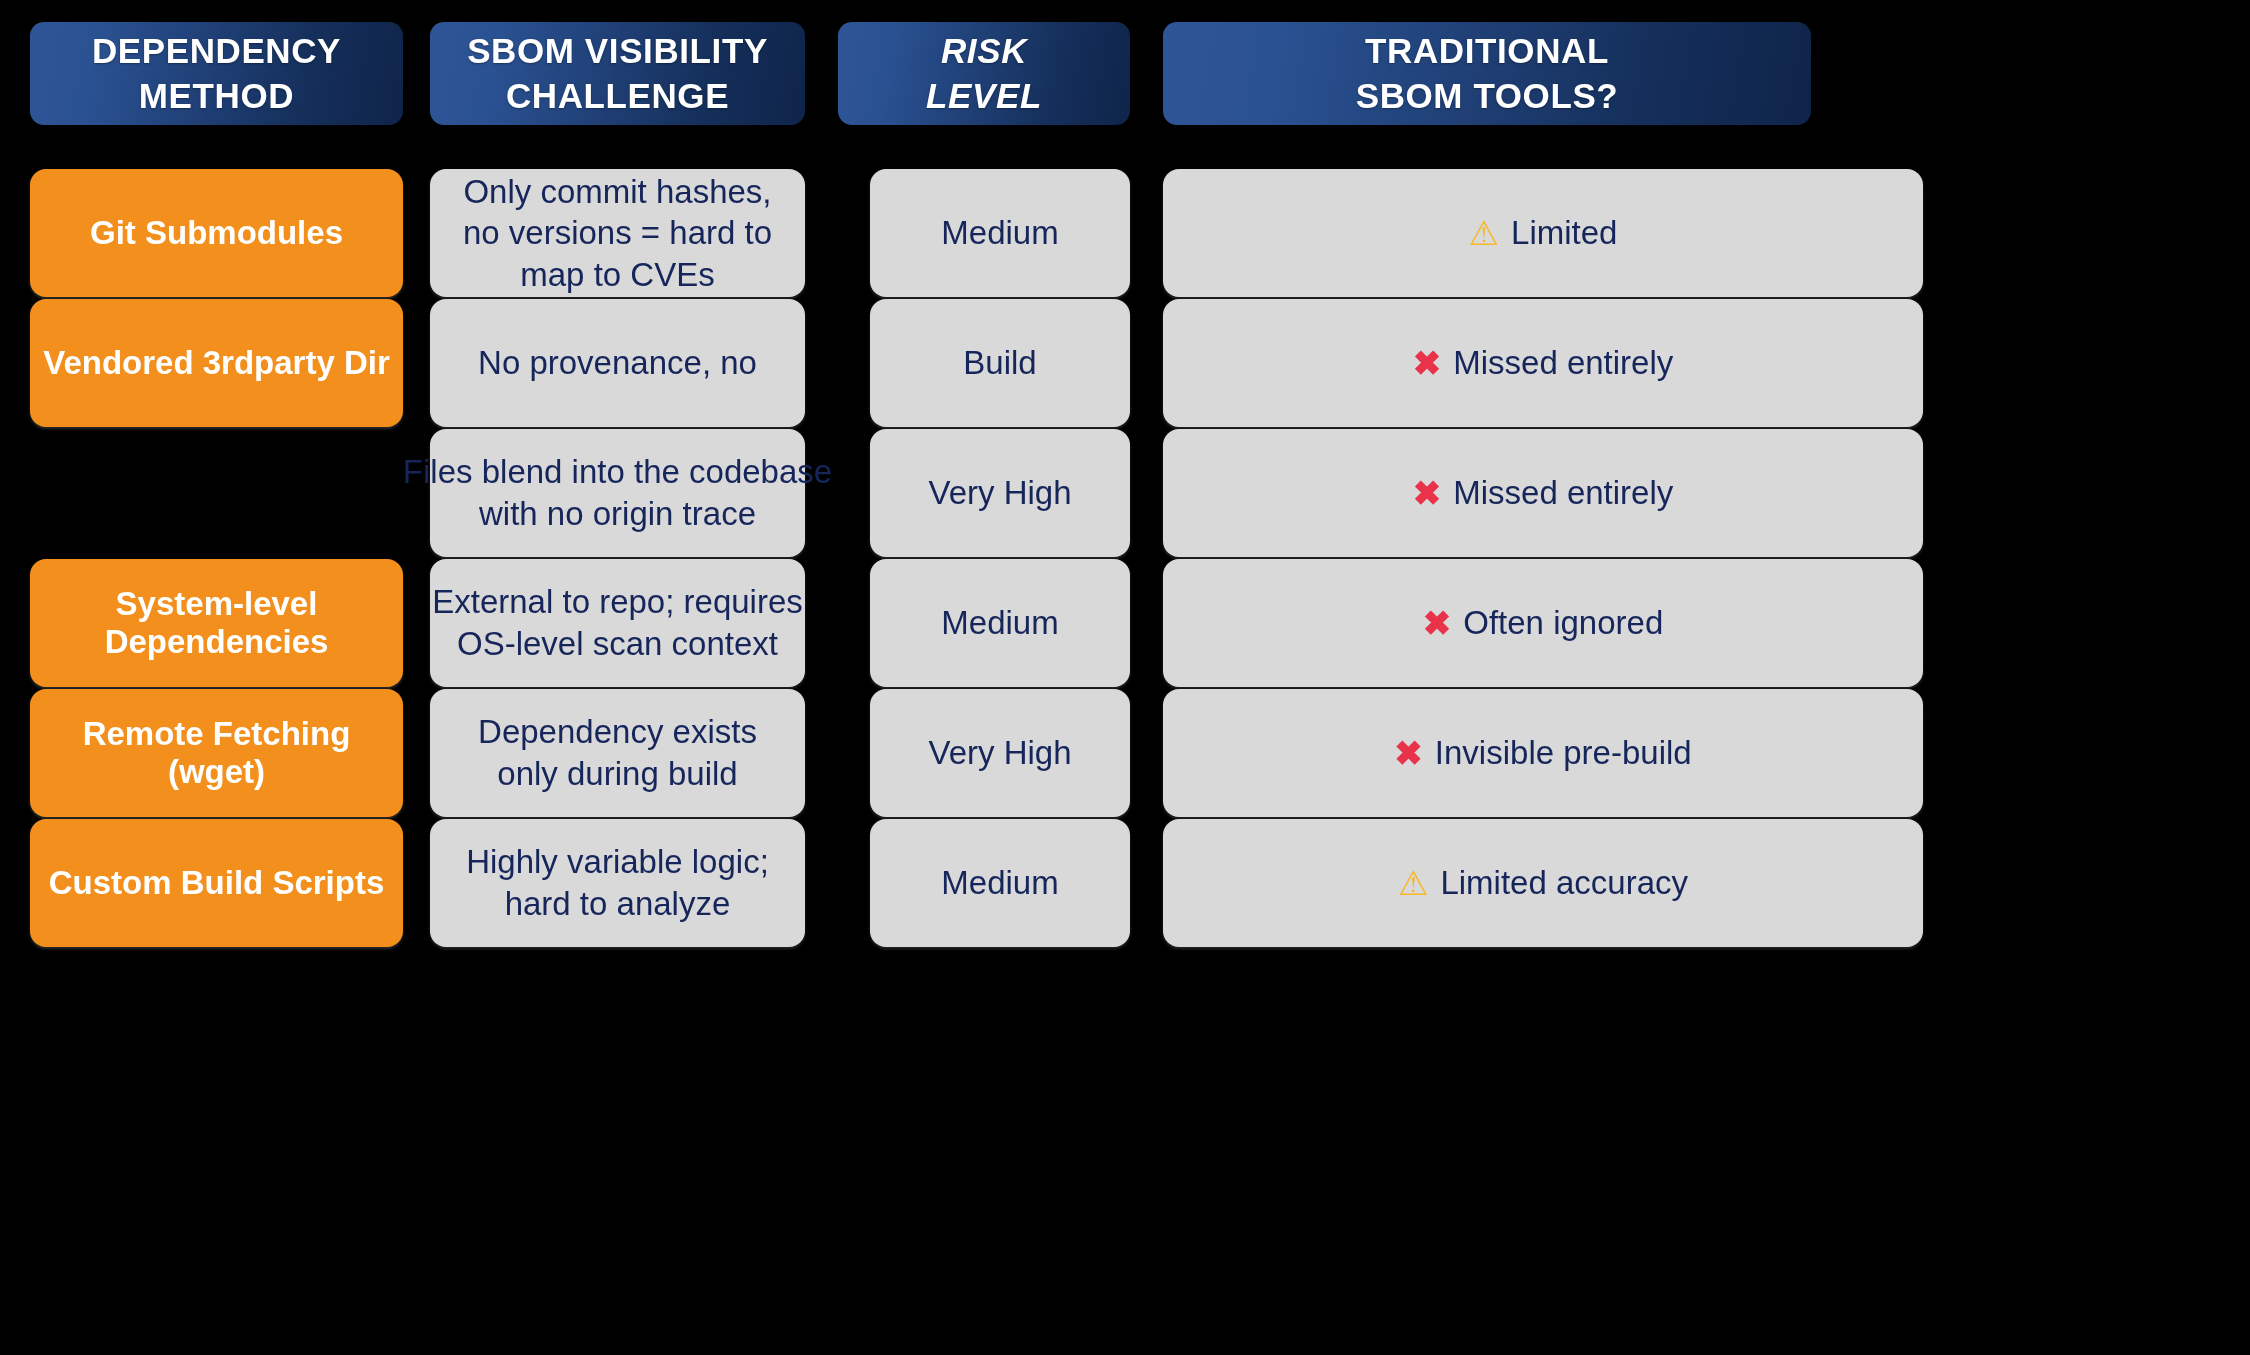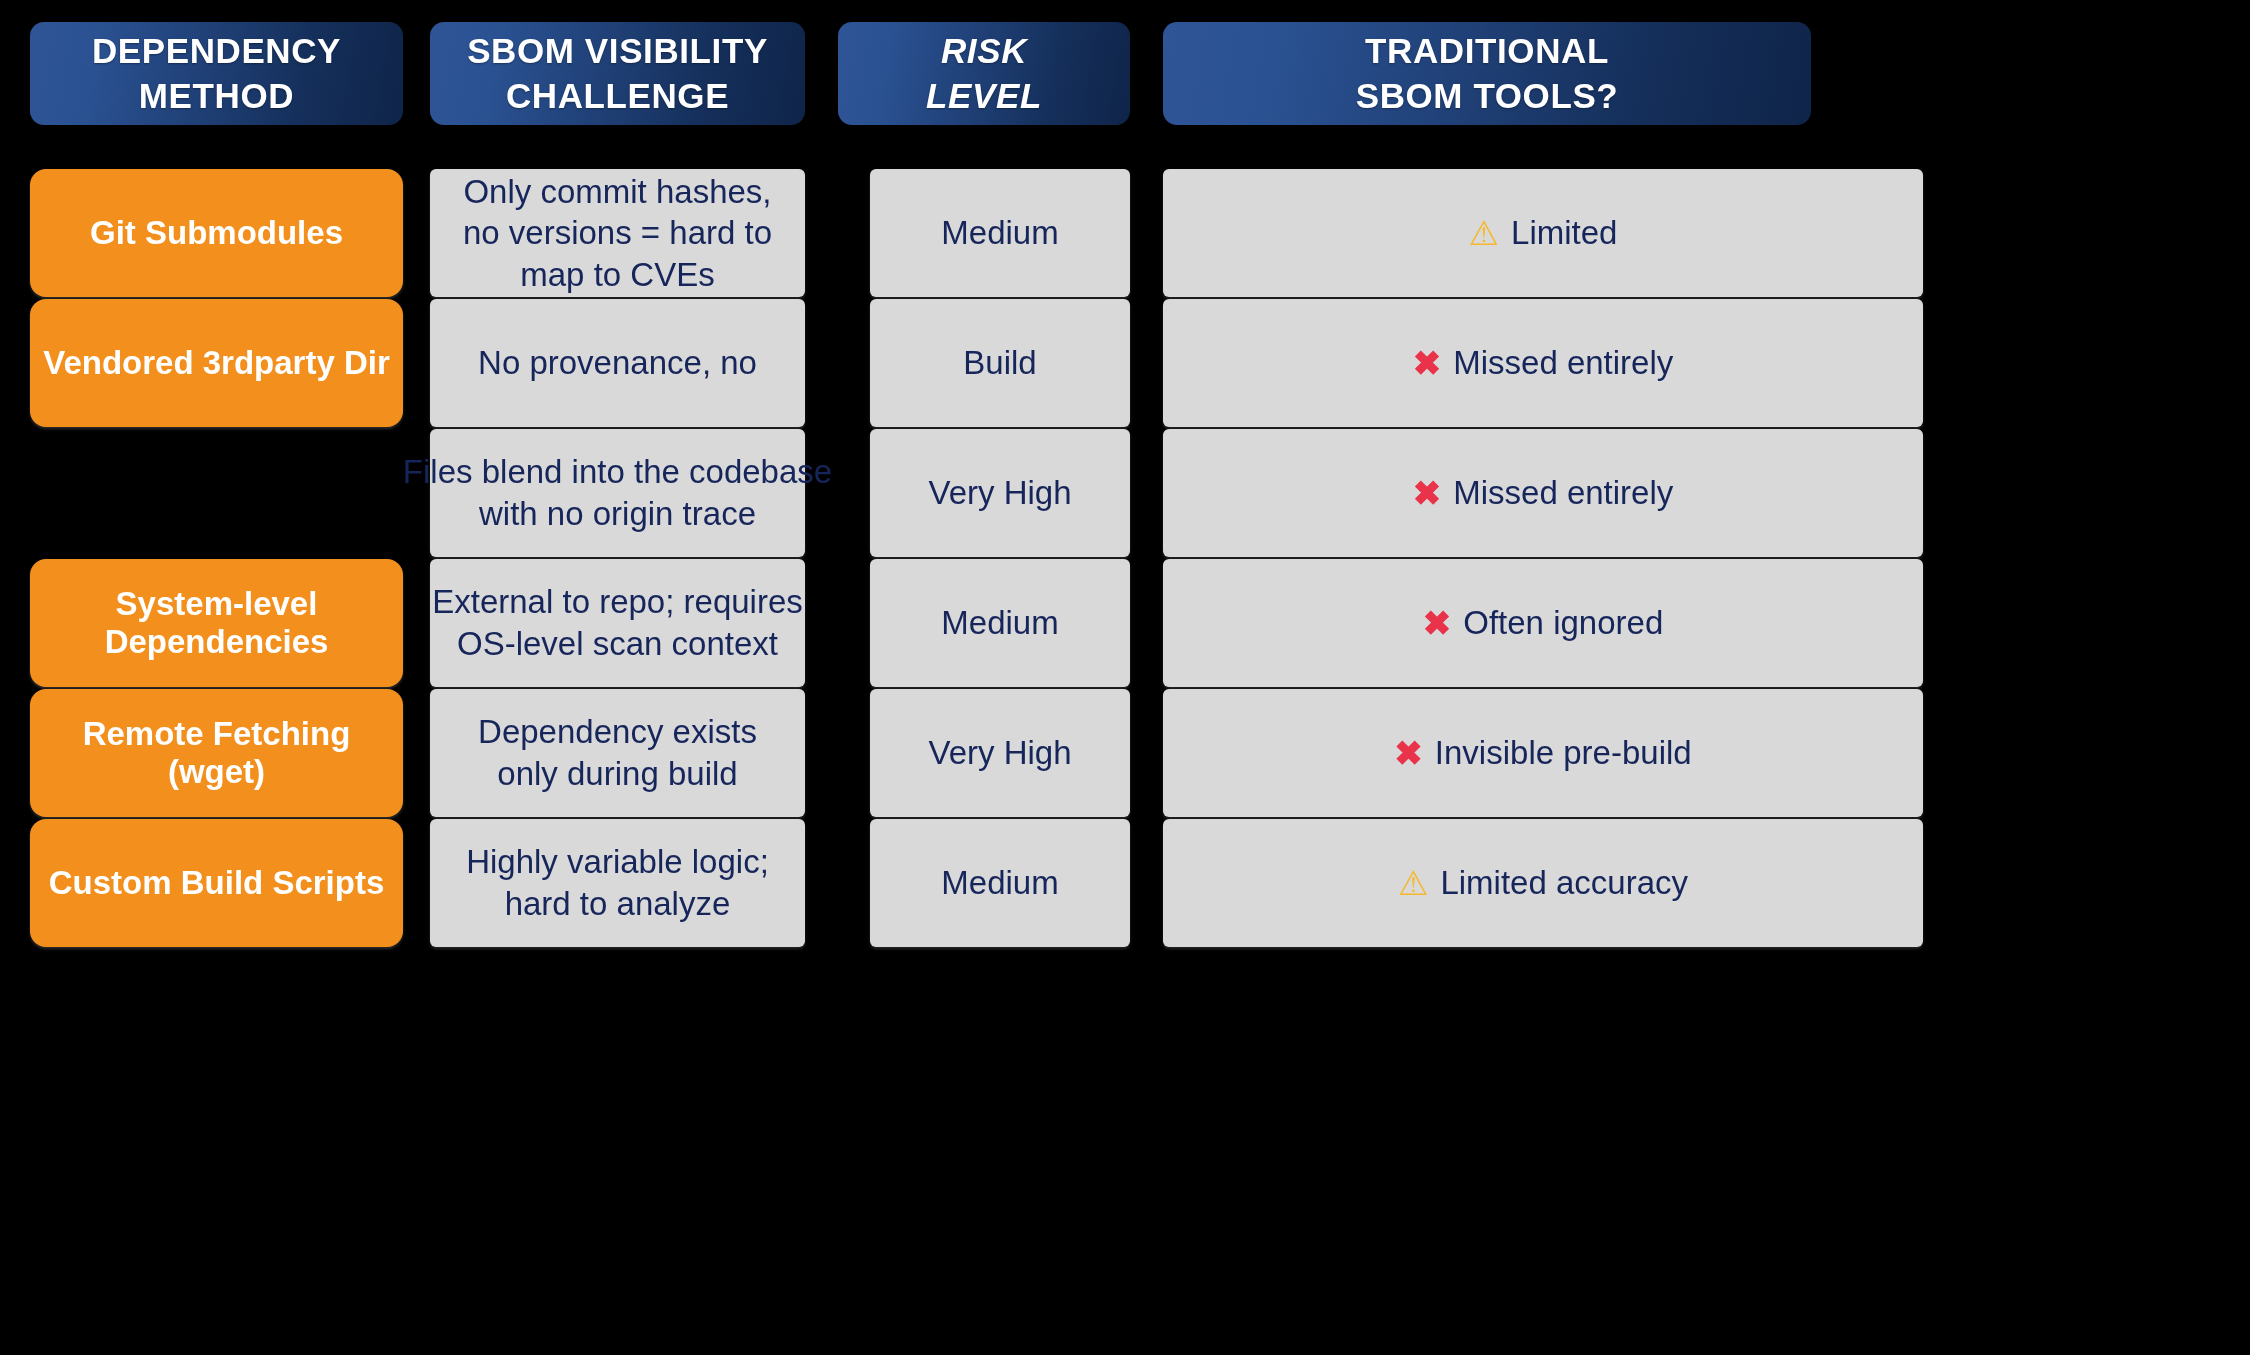--- a/index.html
+++ b/index.html
@@ -68,21 +68,21 @@
     align-items: center;
     justify-content: center;
     text-align: center;
     padding: 0 8px;
     box-shadow: 0 2px 3px rgba(255,255,255,0.18);
     grid-column: 2;
   }
 
   
   .info-cell {
-    border-radius: 6px;
+    border-radius: 16px;
     background: #D9D9D9;
     color: #16255A;
     font-size: 33px;
     line-height: 1.26;
     display: flex;
     align-items: center;
     justify-content: center;
     text-align: center;
     padding: 0 14px;
     box-shadow: 0 2px 3px rgba(255,255,255,0.15);

